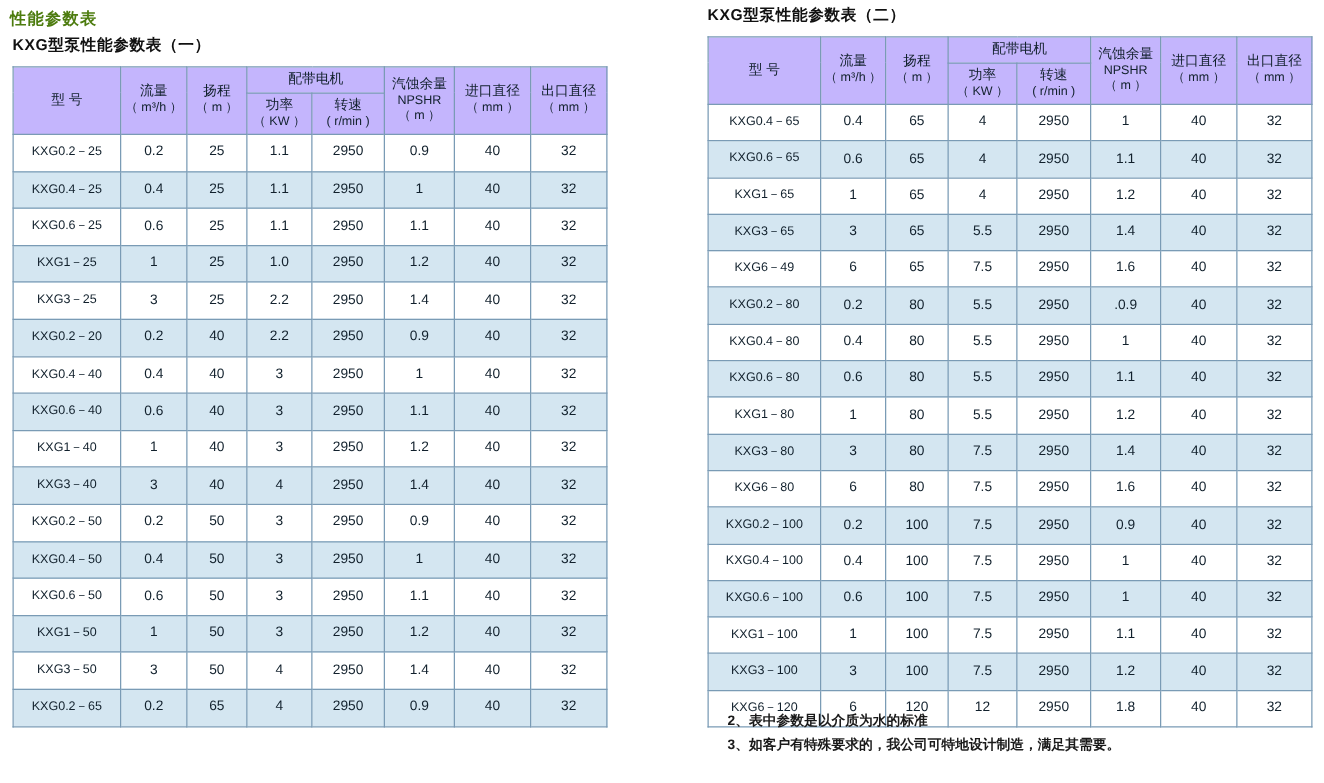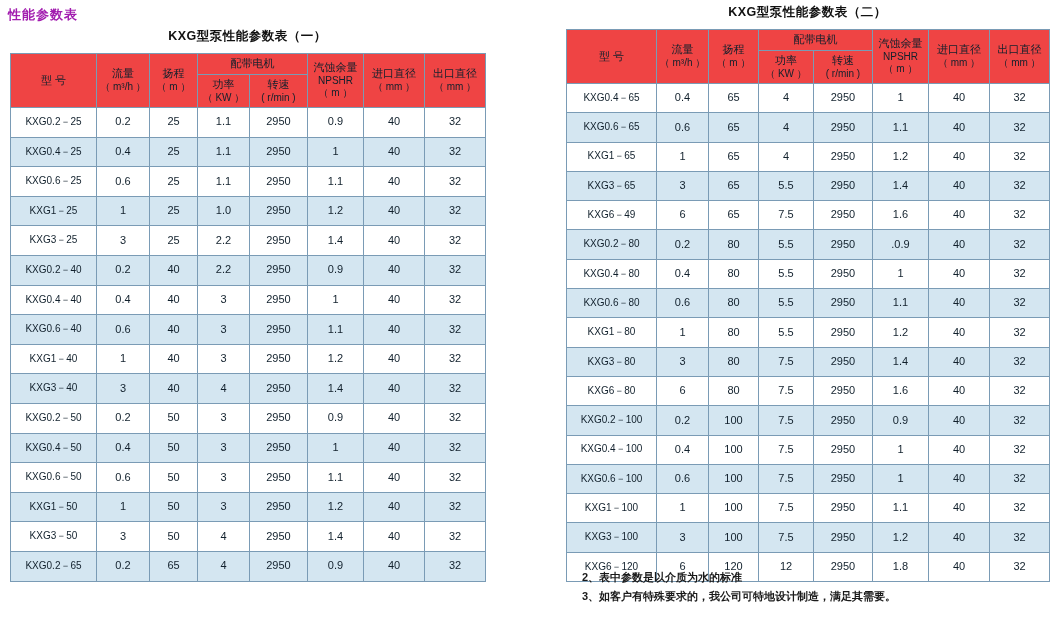--- a/index.html
+++ b/index.html
@@ -14,38 +14,38 @@
     color: #1a1a1a;
     position: relative;
     overflow: hidden;
   }
   .page-title {
     position: absolute;
     left: 8px;
     top: 6px;
     font-size: 13px;
     font-weight: bold;
-    color: #a21caf;
+    color: #4d7c0f;
     letter-spacing: 1px;
   }
   .panel {
     position: absolute;
   }
   #left-panel {
     left: 10px;
     top: 28px;
     width: 475px;
   }
   #right-panel {
     left: 566px;
     top: 4px;
     width: 483px;
   }
   .table-caption {
-    text-align: center;
+    text-align: left;
     font-size: 12.5px;
     font-weight: bold;
     color: #111;
     margin-bottom: 8px;
     letter-spacing: 0.5px;
   }
   table.perf {
     border-collapse: collapse;
     width: 100%;
     table-layout: fixed;
@@ -54,21 +54,21 @@
   table.perf th, table.perf td {
     border: 1px solid #7a9bb5;
     text-align: center;
     vertical-align: middle;
     font-size: 11px;
     color: #11202c;
     padding: 0;
     line-height: 1.25;
   }
   table.perf thead th {
-    background: #ef4444;
+    background: #c4b5fd;
     font-weight: normal;
     font-size: 11px;
     padding: 3px 1px;
   }
   table.perf thead th .unit {
     display: block;
     font-size: 10px;
   }
   table.perf tbody td {
     height: 28.6px;
@@ -194,21 +194,21 @@
           <td class="namecell">KXG3－25</td>
           <td>3</td>
           <td>25</td>
           <td>2.2</td>
           <td>2950</td>
           <td>1.4</td>
           <td>40</td>
           <td>32</td>
         </tr>
         <tr class="alt">
-          <td class="namecell">KXG0.2－40</td>
+          <td class="namecell">KXG0.2－20</td>
           <td>0.2</td>
           <td>40</td>
           <td>2.2</td>
           <td>2950</td>
           <td>0.9</td>
           <td>40</td>
           <td>32</td>
         </tr>
         <tr>
           <td class="namecell">KXG0.4－40</td>

